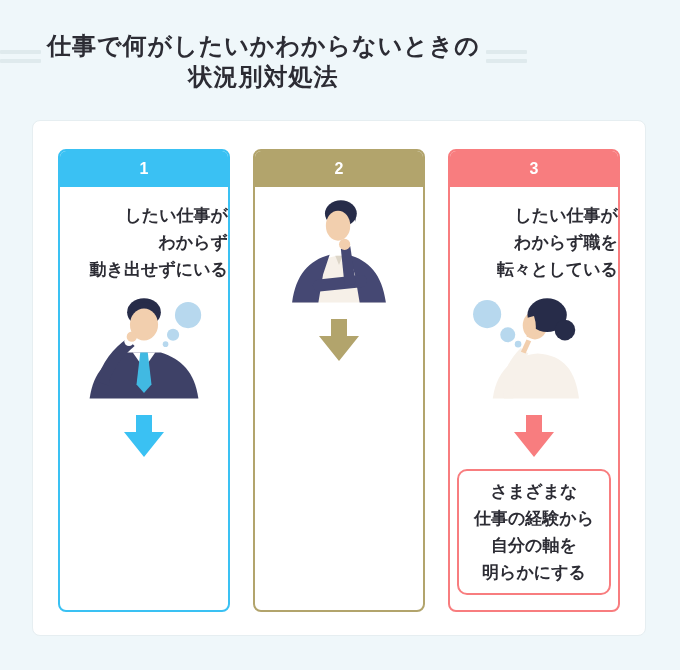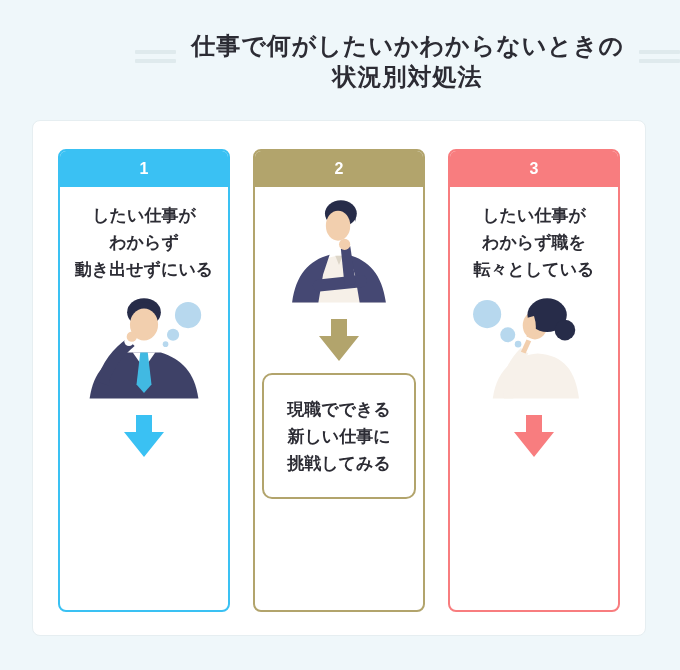--- a/index.html
+++ b/index.html
@@ -8,24 +8,24 @@
     background: #eff7fa;
     font-family: "Liberation Sans", "DejaVu Sans", sans-serif;
     color: #2c2c34;
     position: relative;
     overflow: hidden;
   }
 
   
   .title-row {
     display: flex;
-    justify-content: flex-end;
+    justify-content: flex-start;
     align-items: flex-start;
     padding-top: 30px;
-    gap: 15px;
+    gap: 6px;
   }
   .title {
     font-size: 24px;
     font-weight: bold;
     line-height: 31px;
     text-align: center;
     white-space: pre-line;
     color: #2c2c34;
     letter-spacing: 1px;
   }
@@ -79,21 +79,21 @@
     font-weight: bold;
     display: flex;
     align-items: center;
     justify-content: center;
   }
   .situation {
     margin-top: 15px;
     font-size: 17px;
     font-weight: bold;
     line-height: 27px;
-    text-align: center;
+    text-align: right;
     white-space: pre-line;
     color: #2c2c34;
   }
   .illus {
     height: 112px;
     margin-top: 6px;
     display: flex;
     align-items: flex-end;
     justify-content: center;
   }
@@ -184,23 +184,20 @@
           <rect x="52" y="85" width="58" height="13" rx="6.5" fill="#454873" transform="rotate(-6 81 91)"></rect>
           <path d="M86,94 L98,92 L92,52 L82,55 Z" fill="#454873"></path>
           <circle cx="86" cy="50" r="6" fill="#f2cfae"></circle>
         </svg>
       </div>
       <div class="arrow-wrap">
         <svg width="40" height="42" viewBox="0 0 40 42">
             <polygon points="12,0 28,0 28,17 40,17 20,42 0,17 12,17" fill="currentColor"></polygon>
           </svg>
       </div>
-      <div class="solution-box">現職でできる
-新しい仕事に
-挑戦してみる</div>
     </div>
 
     <div class="col" style="--accent: #f87d7f;">
       <div class="col-header">3</div>
       <div class="situation">したい仕事が
 わからず職を
 転々としている</div>
       <div class="illus">
         <svg width="150" height="110" viewBox="0 0 160 112">
           <g>
@@ -215,16 +212,20 @@
           <path d="M72,26 Q76,38 72,46 L80,48 Q84,36 80,24 Z" fill="#f2cfae"></path>
           <path d="M48,112 C44,88 52,72 66,58 L74,64 C62,78 56,92 58,112 Z" fill="#f7f1ea"></path>
           <path d="M66,62 L72,49 L77,51 L71,64 Z" fill="#f2cfae"></path>
         </svg>
       </div>
       <div class="arrow-wrap">
         <svg width="40" height="42" viewBox="0 0 40 42">
             <polygon points="12,0 28,0 28,17 40,17 20,42 0,17 12,17" fill="currentColor"></polygon>
           </svg>
       </div>
+      <div class="solution-box">さまざまな
+仕事の経験から
+自分の軸を
+明らかにする</div>
     </div>
 
   </div>
 </div>
 
 </body></html>

